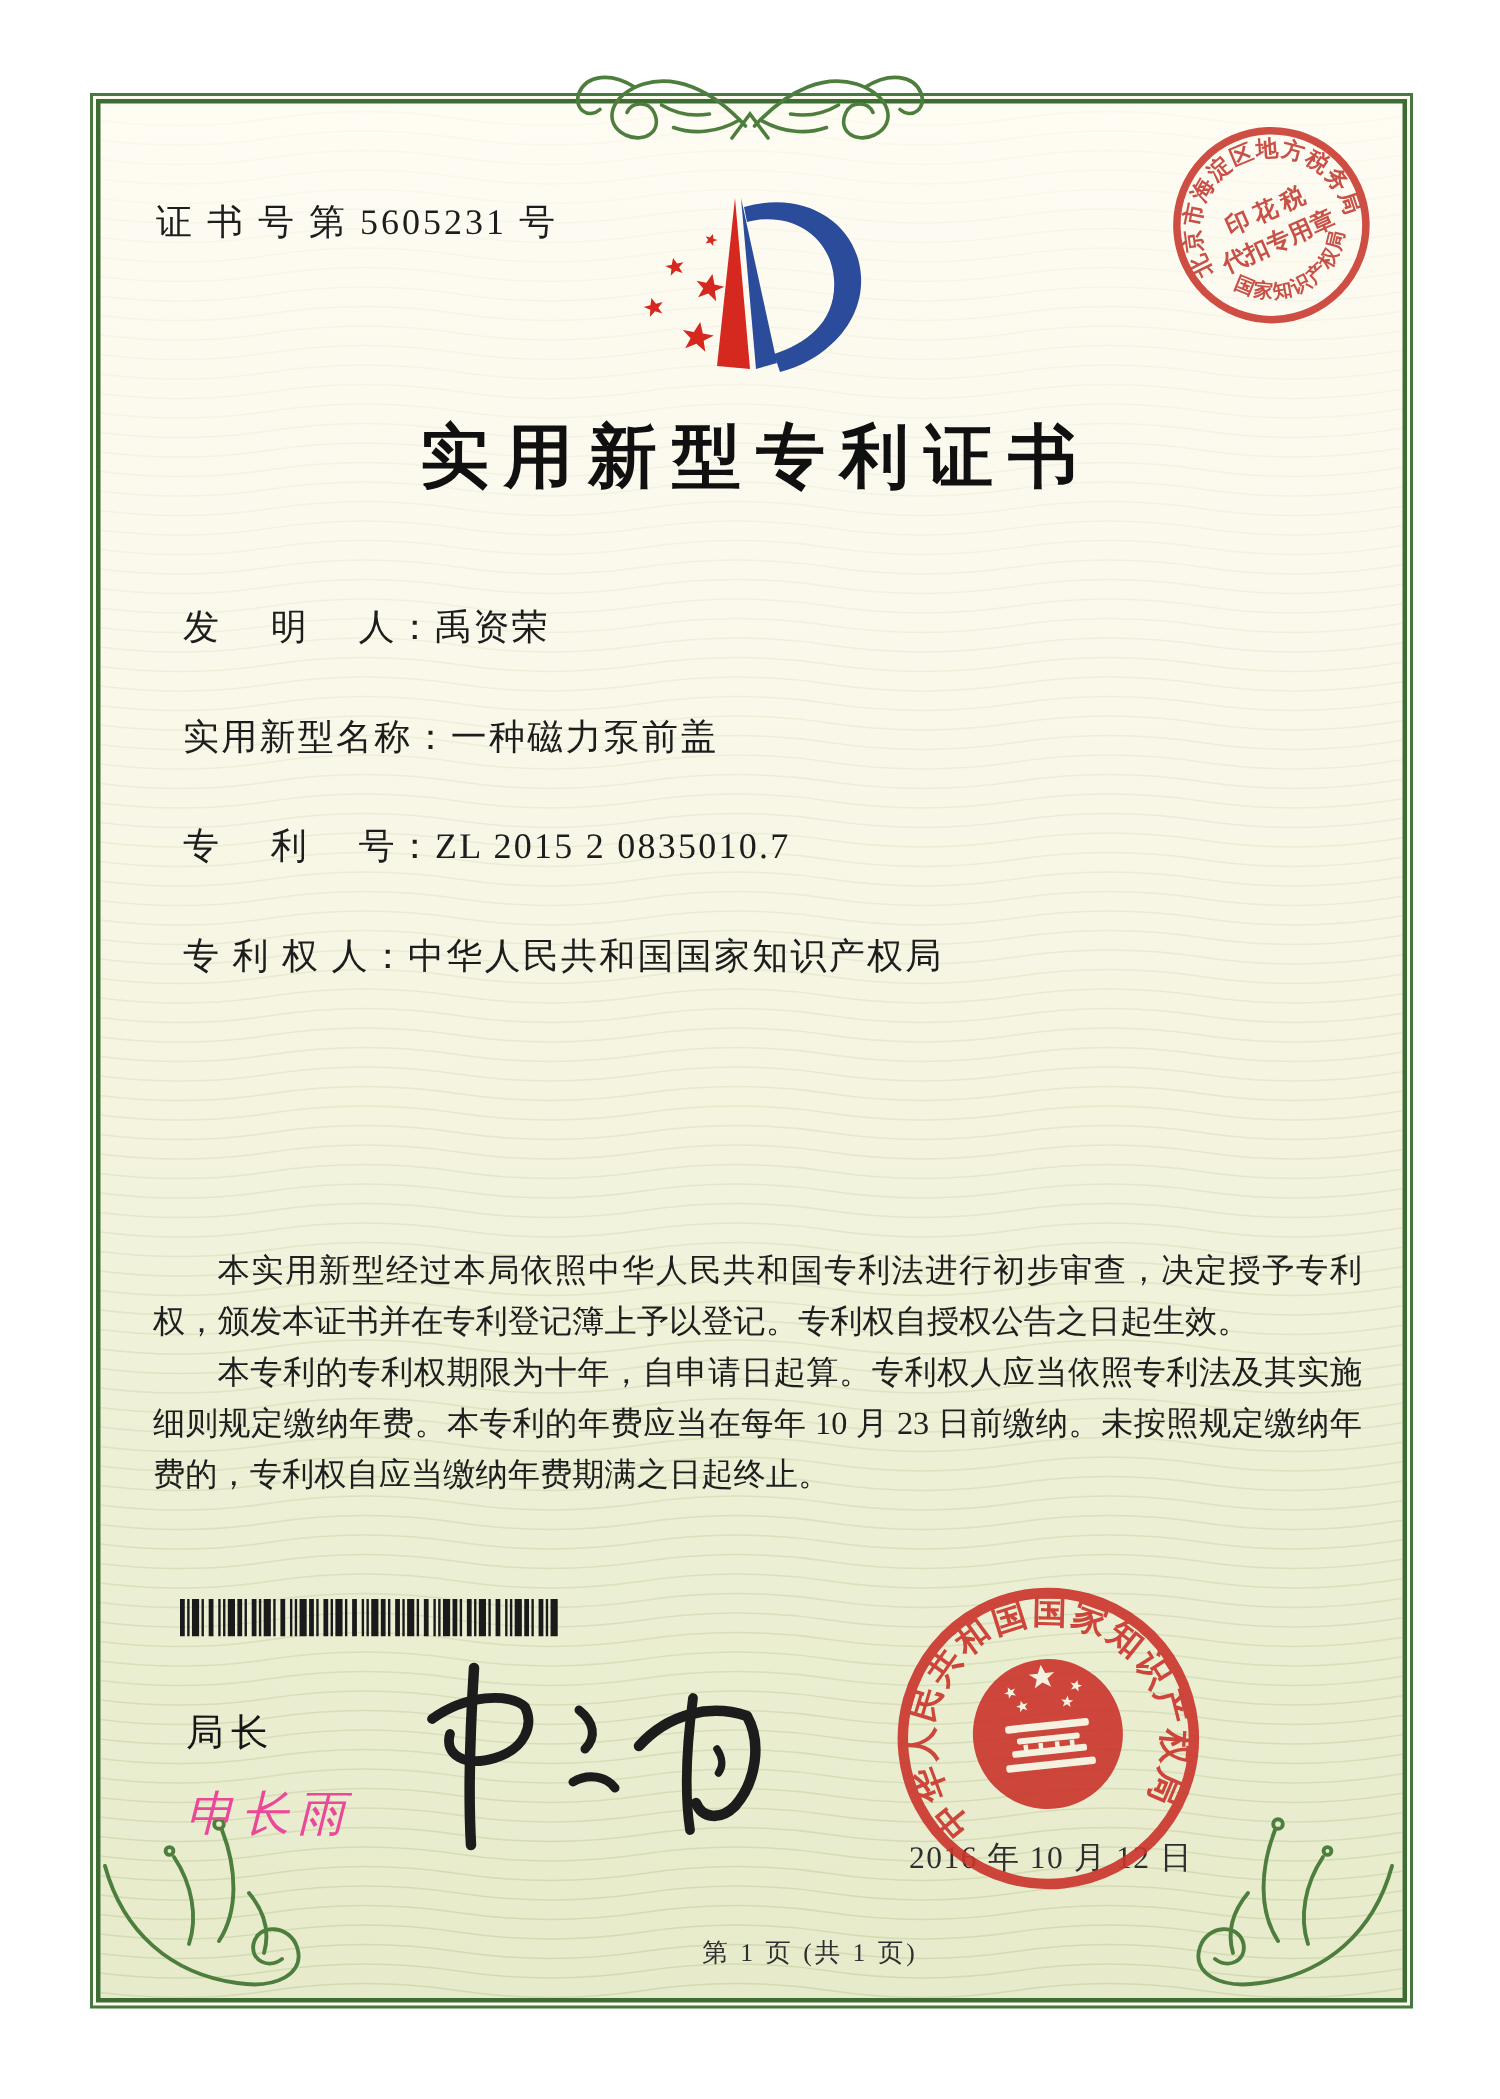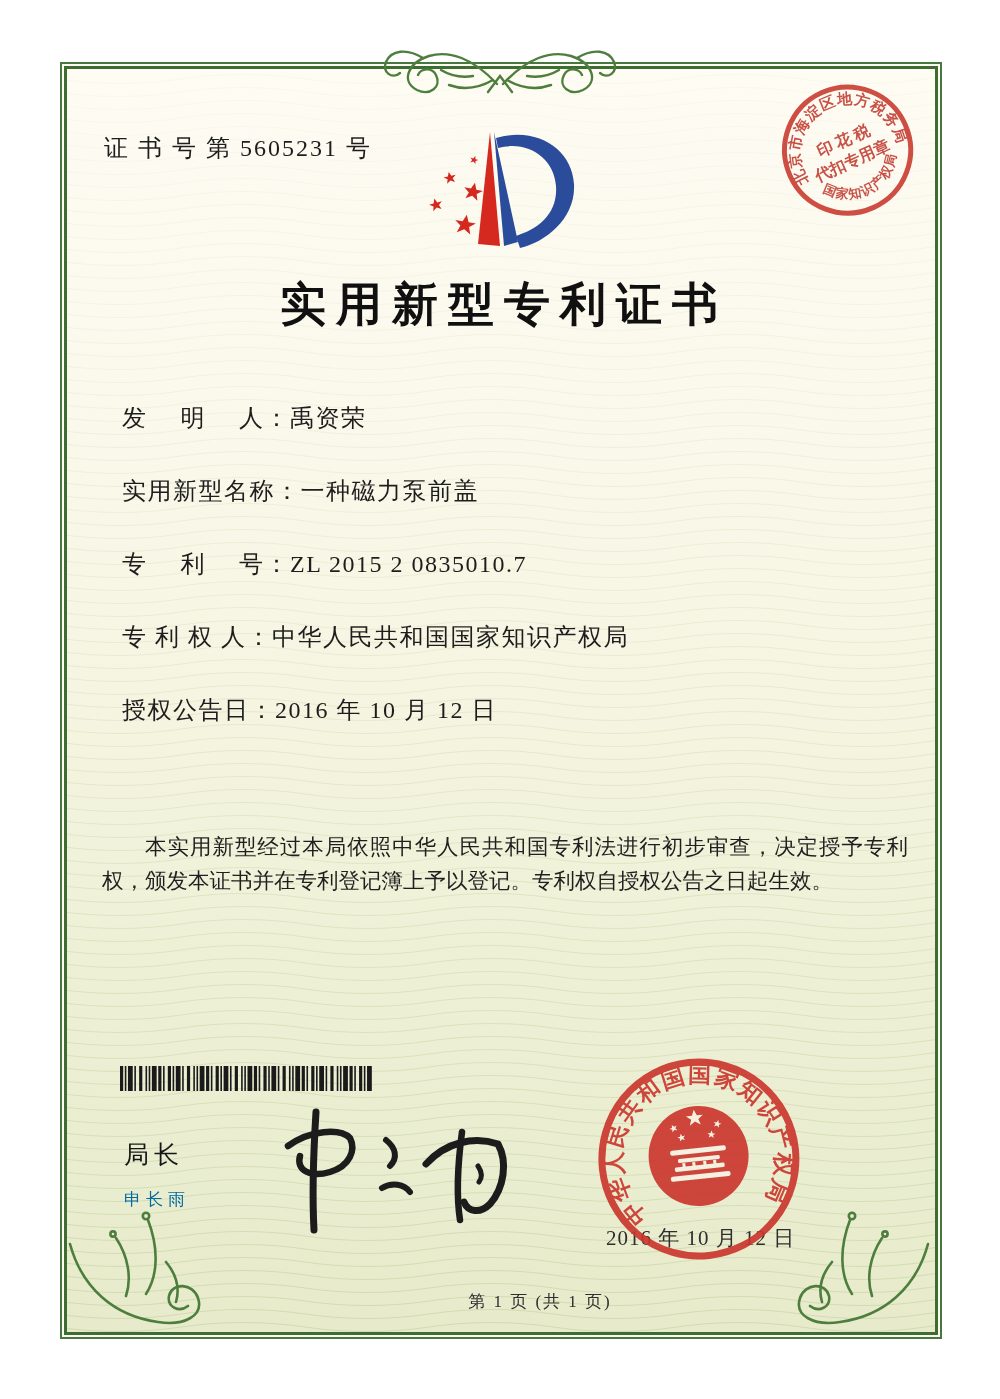--- a/index.html
+++ b/index.html
@@ -19,21 +19,21 @@
   .cert-number{left:104px;top:132px;font-size:24px;letter-spacing:2px;color:#1d1d1d;}
   .title{left:4px;top:274px;width:1000px;text-align:center;font-size:46px;font-weight:bold;
     letter-spacing:10px;color:#101010;}
   .fields{left:122px;top:402px;width:720px;}
   .field-row{height:32px;margin-bottom:41px;font-size:24px;letter-spacing:1.5px;color:#1d1d1d;white-space:nowrap;}
   .body-text{left:102px;top:820px;width:806px;font-size:21.5px;line-height:34px;color:#1f1f1f;
     text-align:justify;margin-top:10px;}
   .body-text p{margin:0;text-indent:2em;}
   .barcode{left:120px;top:1066px;width:255px;height:25px;}
   .signer-title{left:124px;top:1138px;font-size:25px;letter-spacing:5px;color:#161616;}
-  .signer-name{left:124px;top:1188px;font-size:17px;letter-spacing:5px;color:#0369a1;}
+  .signer-name{left:124px;top:1188px;font-size:32px;letter-spacing:5px;color:#ec4899;font-style:italic;}
   .sig{left:258px;top:1104px;}
   .seal-date{left:606px;top:1224px;font-size:21px;letter-spacing:1px;color:#2e2e2e;white-space:nowrap;}
   .office-seal{left:595px;top:1056px;transform:rotate(-6deg);}
   .tax-stamp{left:776px;top:79px;transform:rotate(-24deg);}
   .footer{left:0;top:1290px;width:1000px;text-align:center;font-size:17px;letter-spacing:2px;color:#2e2e2e;padding-left:40px;}
   .orn{color:#4e7e3e;}
 </style>
 </head>
 <body>
 
@@ -224,27 +224,25 @@
   </div>
   <div class="field-row">
     <span>实用新型名称：</span><span>一种磁力泵前盖</span>
   </div>
   <div class="field-row">
     <span>专　 利　 号：</span><span>ZL 2015 2 0835010.7</span>
   </div>
   <div class="field-row">
     <span>专 利 权 人：</span><span>中华人民共和国国家知识产权局</span>
   </div>
-  <div class="field-row">
-    <span>授权公告日：</span><span>2016 年 10 月 12 日</span>
-  </div>
 </div>
 
 <div class="abs body-text">
   <p>本实用新型经过本局依照中华人民共和国专利法进行初步审查，决定授予专利权，颁发本证书并在专利登记簿上予以登记。专利权自授权公告之日起生效。</p>
+  <p>本专利的专利权期限为十年，自申请日起算。专利权人应当依照专利法及其实施细则规定缴纳年费。本专利的年费应当在每年 10 月 23 日前缴纳。未按照规定缴纳年费的，专利权自应当缴纳年费期满之日起终止。</p>
 </div>
 
 <svg class="abs barcode" id="barcode-svg" viewBox="0 0 160 24" preserveAspectRatio="none">
     <rect x="0" y="0" width="2" height="24" fill="#1a1a1a"></rect>
     <rect x="3" y="0" width="1" height="24" fill="#1a1a1a"></rect>
     <rect x="5" y="0" width="3" height="24" fill="#1a1a1a"></rect>
     <rect x="9" y="0" width="1" height="24" fill="#1a1a1a"></rect>
     <rect x="12" y="0" width="2" height="24" fill="#1a1a1a"></rect>
     <rect x="16" y="0" width="1" height="24" fill="#1a1a1a"></rect>
     <rect x="18" y="0" width="1" height="24" fill="#1a1a1a"></rect>

